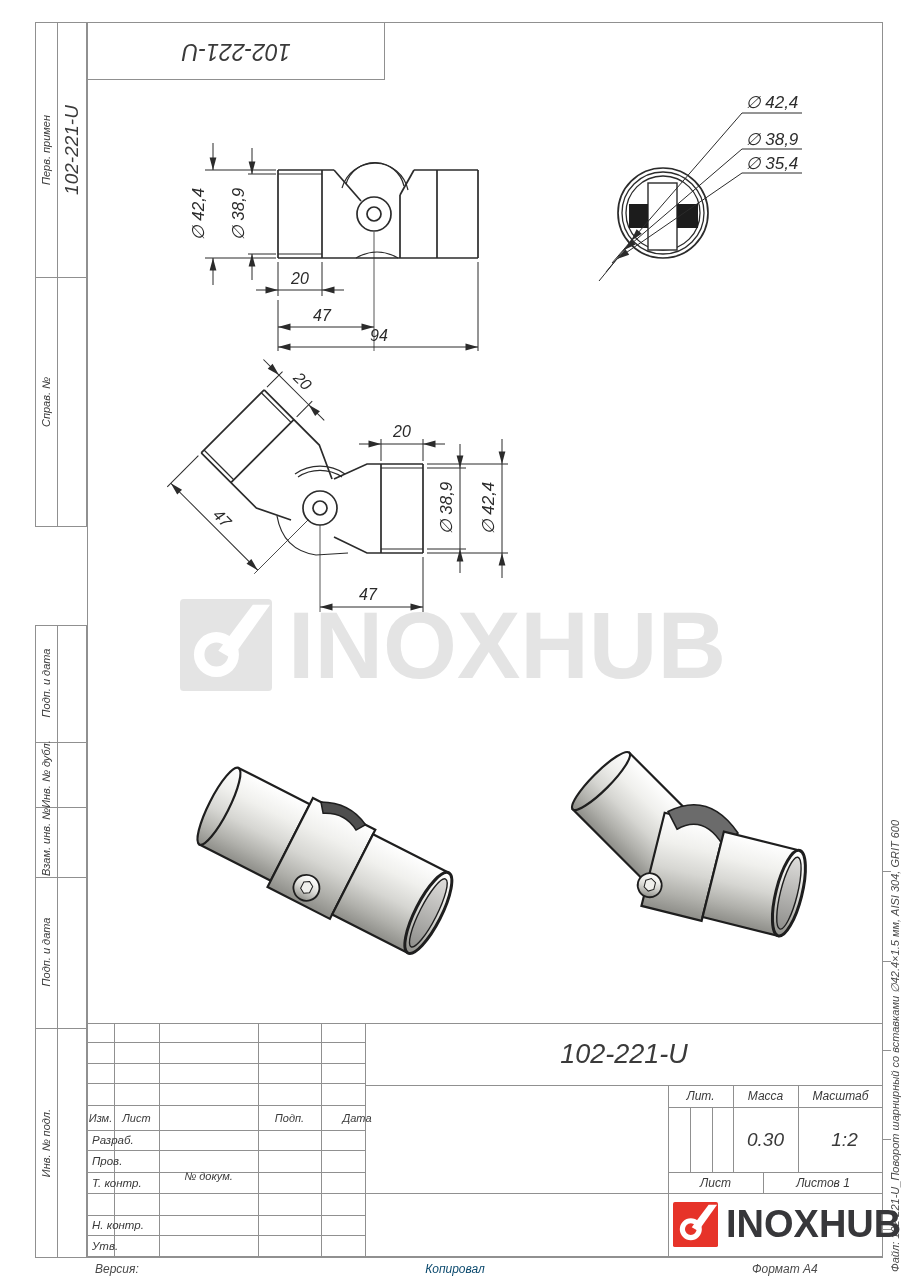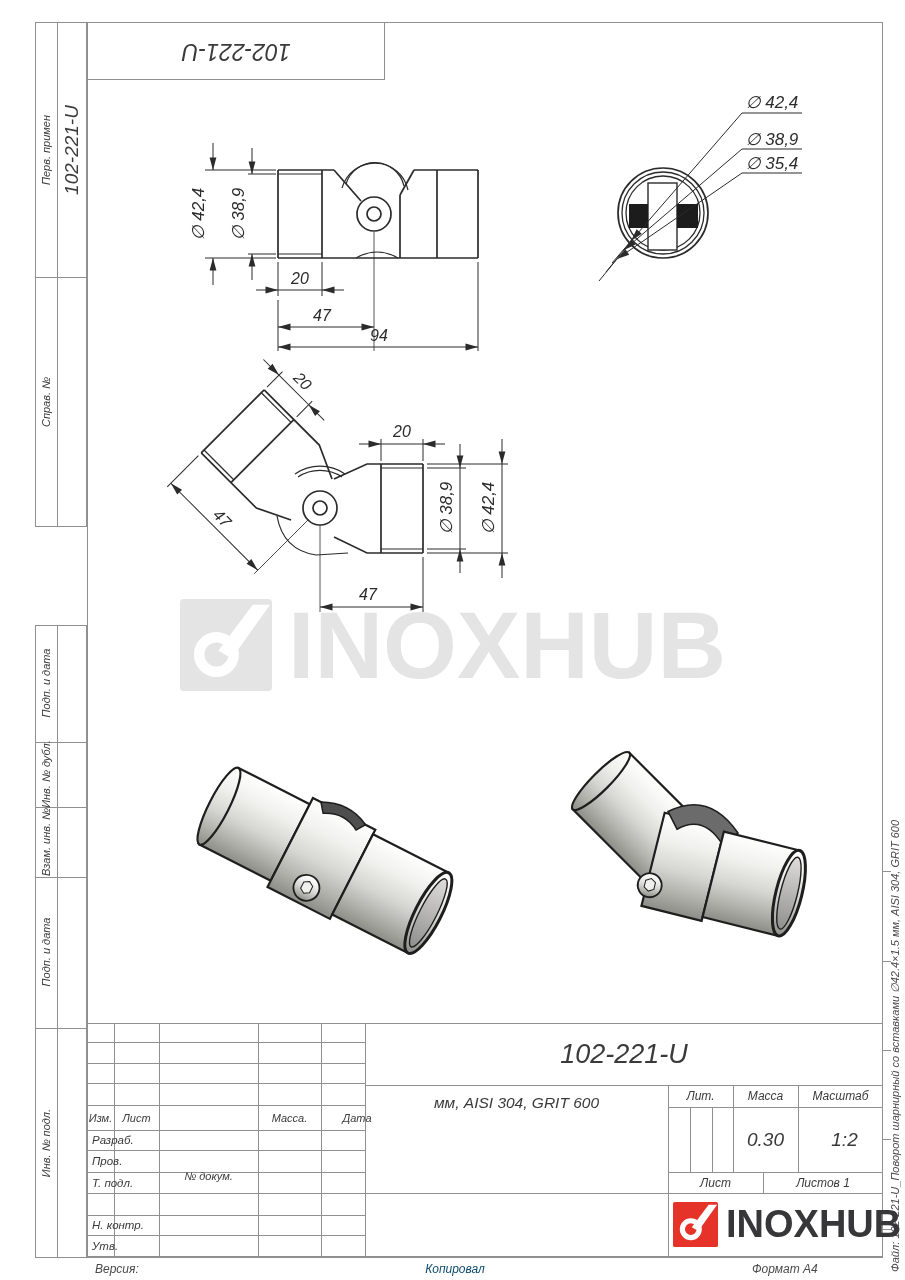--- a/index.html
+++ b/index.html
@@ -288,34 +288,33 @@
 <div class="vlab chrome" style="left:46px;top:774px;font-size:11px;">Инв. № дубл.</div>
 <div class="vlab chrome" style="left:46px;top:842px;font-size:11px;">Взам. инв. №</div>
 <div class="vlab chrome" style="left:46px;top:952px;font-size:11px;">Подп. и дата</div>
 <div class="vlab chrome" style="left:46px;top:1143px;font-size:11px;">Инв. № подл.</div>
 
 <div class="box chrome" style="left:87px;top:1023px;width:796px;height:234px;"></div>
 
 <div class="cell chrome" style="left:87px;top:1105px;width:27px;height:25px;font-size:11px;">Изм.</div>
 <div class="cell chrome" style="left:114px;top:1105px;width:45px;height:25px;font-size:11px;">Лист</div>
 <div class="cell chrome" style="left:159px;top:1163px;width:99px;height:25px;font-size:11px;">№ докум.</div>
-<div class="cell chrome" style="left:258px;top:1105px;width:63px;height:25px;font-size:11px;">Масса.</div>
+<div class="cell chrome" style="left:258px;top:1105px;width:63px;height:25px;font-size:11px;">Подп.</div>
 <div class="cell chrome" style="left:321px;top:1105px;width:44px;height:25px;font-size:11px;padding-left:28px;">Дата</div>
 
 <div class="cell cell-left chrome" style="left:87px;top:1130px;width:72px;height:20px;font-size:11.5px;">Разраб.</div>
 <div class="cell cell-left chrome" style="left:87px;top:1150px;width:72px;height:22px;font-size:11.5px;">Пров.</div>
-<div class="cell cell-left chrome" style="left:87px;top:1172px;width:72px;height:21px;font-size:11.5px;">Т. подл.</div>
+<div class="cell cell-left chrome" style="left:87px;top:1172px;width:72px;height:21px;font-size:11.5px;">Т. контр.</div>
 <div class="cell cell-left chrome" style="left:87px;top:1193px;width:72px;height:22px;font-size:11.5px;"></div>
 <div class="cell cell-left chrome" style="left:87px;top:1215px;width:72px;height:20px;font-size:11.5px;">Н. контр.</div>
 <div class="cell cell-left chrome" style="left:87px;top:1235px;width:72px;height:22px;font-size:11.5px;">Утв.</div>
 
 <div class="cell chrome" style="left:365px;top:1023px;width:518px;height:62px;font-size:27px;">102-221-U</div>
 <div class="abs chrome" style="left:365px;top:1091px;width:303px;text-align:center;
       font-style:italic;font-size:15.5px;color:#3a3a3a;line-height:1.6;">
-  <div>мм, AISI 304, GRIT 600</div>
 </div>
 
 <div class="cell chrome" style="left:668px;top:1085px;width:65px;height:22px;font-size:12px;text-align:center;">Лит.</div>
 <div class="cell chrome" style="left:733px;top:1085px;width:65px;height:22px;font-size:12px;">Масса</div>
 <div class="cell chrome" style="left:798px;top:1085px;width:85px;height:22px;font-size:12px;">Масштаб</div>
 <div class="cell chrome" style="left:733px;top:1107px;width:65px;height:65px;font-size:19px;">0.30</div>
 <div class="cell chrome" style="left:798px;top:1107px;width:93px;height:65px;font-size:19px;">1:2</div>
 <div class="cell chrome" style="left:668px;top:1172px;width:95px;height:21px;font-size:12px;">Лист</div>
 <div class="cell chrome" style="left:763px;top:1172px;width:120px;height:21px;font-size:12px;">Листов 1</div>
 

